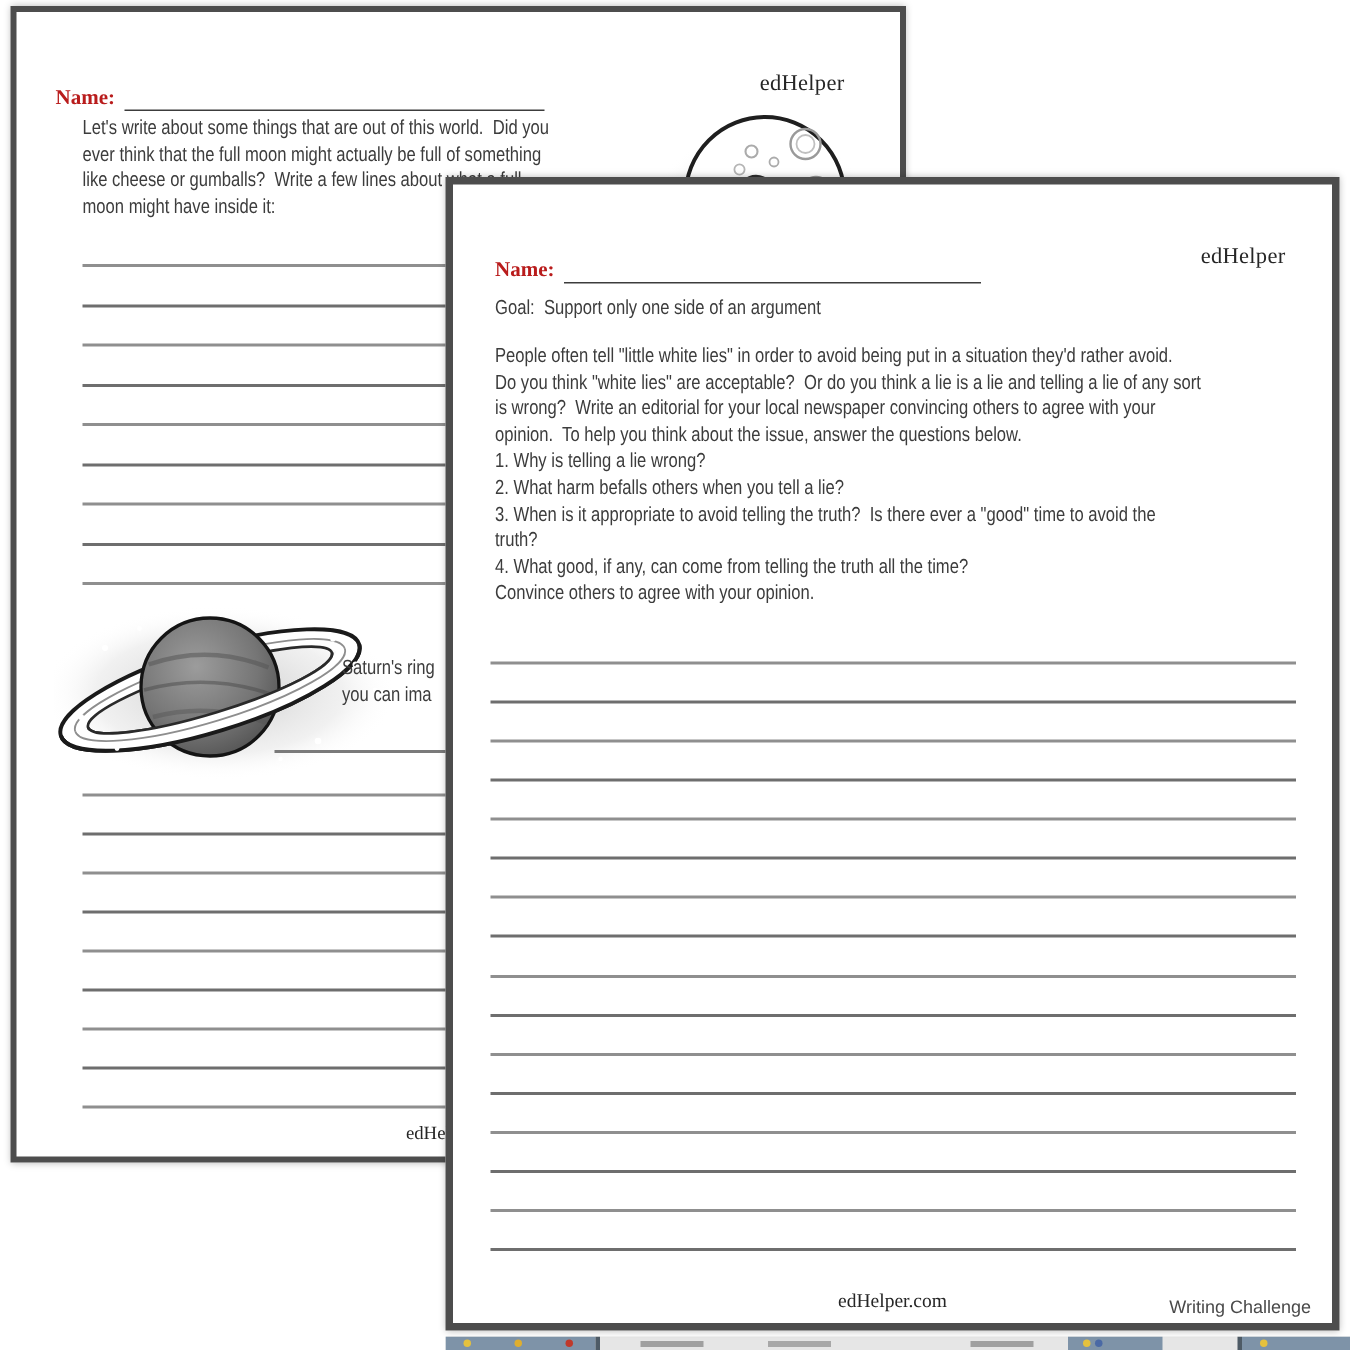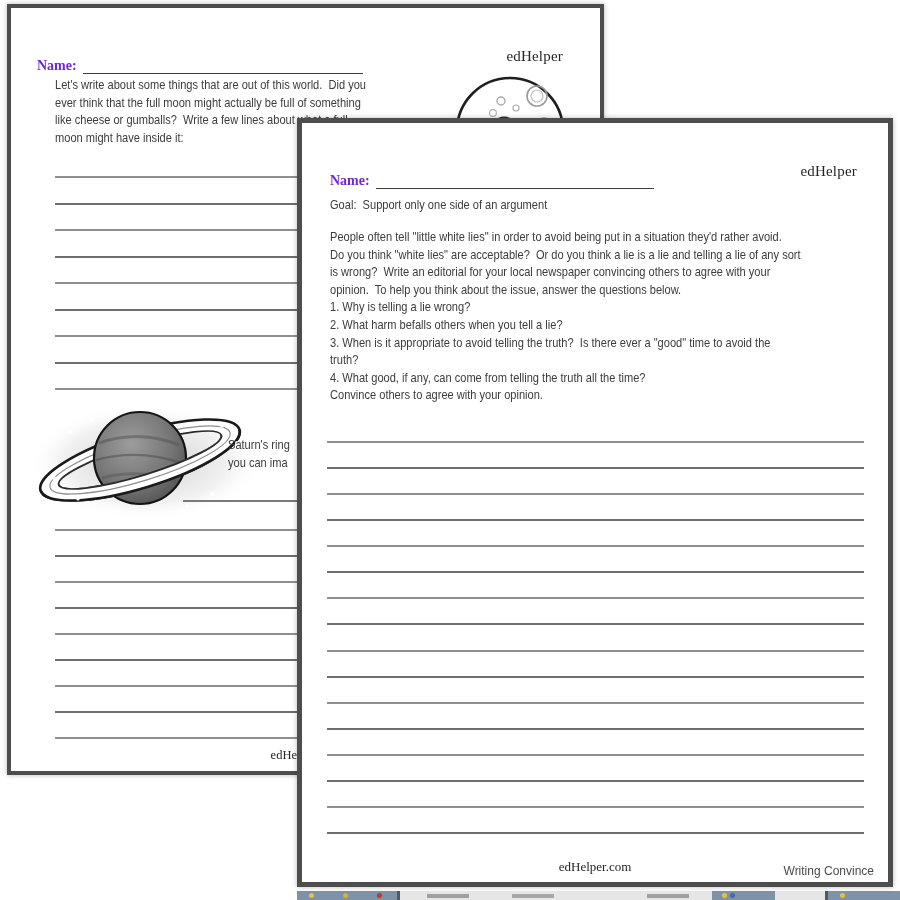--- a/index.html
+++ b/index.html
@@ -6,21 +6,21 @@
   #stage{position:relative;width:900px;height:900px;background:#ffffff;overflow:hidden;
          font-family:"Liberation Sans",sans-serif;color:#3a3a3a;}
   .page{position:absolute;background:#ffffff;border:4px solid #4d4d4d;
         box-shadow:0 0 5px rgba(0,0,0,.28);}
   #back-page{left:7px;top:4px;width:589px;height:763px;z-index:1;}
   #front-page{left:297px;top:118px;width:586px;height:759px;z-index:2;border-width:5px;}
   .abs{position:absolute;}
   .serif{font-family:"Liberation Serif",serif;color:#262626;}
   .logo{font-size:15px;letter-spacing:.2px;}
   .name-row{display:flex;align-items:flex-end;}
-  .name-label{font-family:"Liberation Serif",serif;font-weight:bold;font-size:14px;color:#6d28d9;}
+  .name-label{font-family:"Liberation Serif",serif;font-weight:bold;font-size:14px;color:#b91c1c;}
   .name-underline{display:inline-block;border-bottom:1.6px solid #3c3c3c;height:14px;margin-left:6px;}
   .gothic{font-size:13.5px;line-height:17.6px;color:#3c3c3c;transform:scaleX(.82);
           transform-origin:0 0;white-space:pre-wrap;}
   .wline{position:absolute;height:0;border-top:2px solid #8f8f8f;}
   .wline-dark{border-top-color:#6e6e6e;}
   .single-line{position:absolute;height:0;border-top:2px solid #7a7a7a;}
   .footer-center{left:0;right:0;text-align:center;font-size:12.5px;}
   #strip{position:absolute;left:297px;top:891px;width:603px;height:9px;z-index:0;
          background:#e6e6e6;overflow:hidden;}
   .seg{position:absolute;top:0;height:9px;}
@@ -183,21 +183,21 @@
         <div class="wline" style="left: 25px; top: 579px; width: 537px;"></div>
         <div class="wline wline-dark" style="left: 25px; top: 605px; width: 537px;"></div>
         <div class="wline" style="left: 25px; top: 631px; width: 537px;"></div>
         <div class="wline wline-dark" style="left: 25px; top: 657px; width: 537px;"></div>
         <div class="wline" style="left: 25px; top: 683px; width: 537px;"></div>
         <div class="wline wline-dark" style="left: 25px; top: 709px; width: 537px;"></div>
       </div>
 
     <div class="abs serif footer-center" style="top:736px;font-size:13px;">edHelper.com</div>
 
-    <div class="abs" style="right:14px;top:741px;font-size:12px;color:#4a4a4a;">Writing Convince</div>
+    <div class="abs" style="right:14px;top:741px;font-size:12px;color:#4a4a4a;">Writing Challenge</div>
   </div>
 
   <div id="strip">
     <div class="seg" style="left:0;width:100px;background:#7e93a8;">
       <span class="dot" style="left:12px;background:#e5c13d;"></span>
       <span class="dot" style="left:46px;background:#dfae2f;"></span>
       <span class="dot" style="left:80px;background:#c0392b;"></span>
     </div>
     <div class="seg" style="left:100px;width:3px;background:#4e5b66;"></div>
     <div class="seg" style="left:130px;width:42px;height:4px;top:3px;background:#a0a0a0;"></div>

